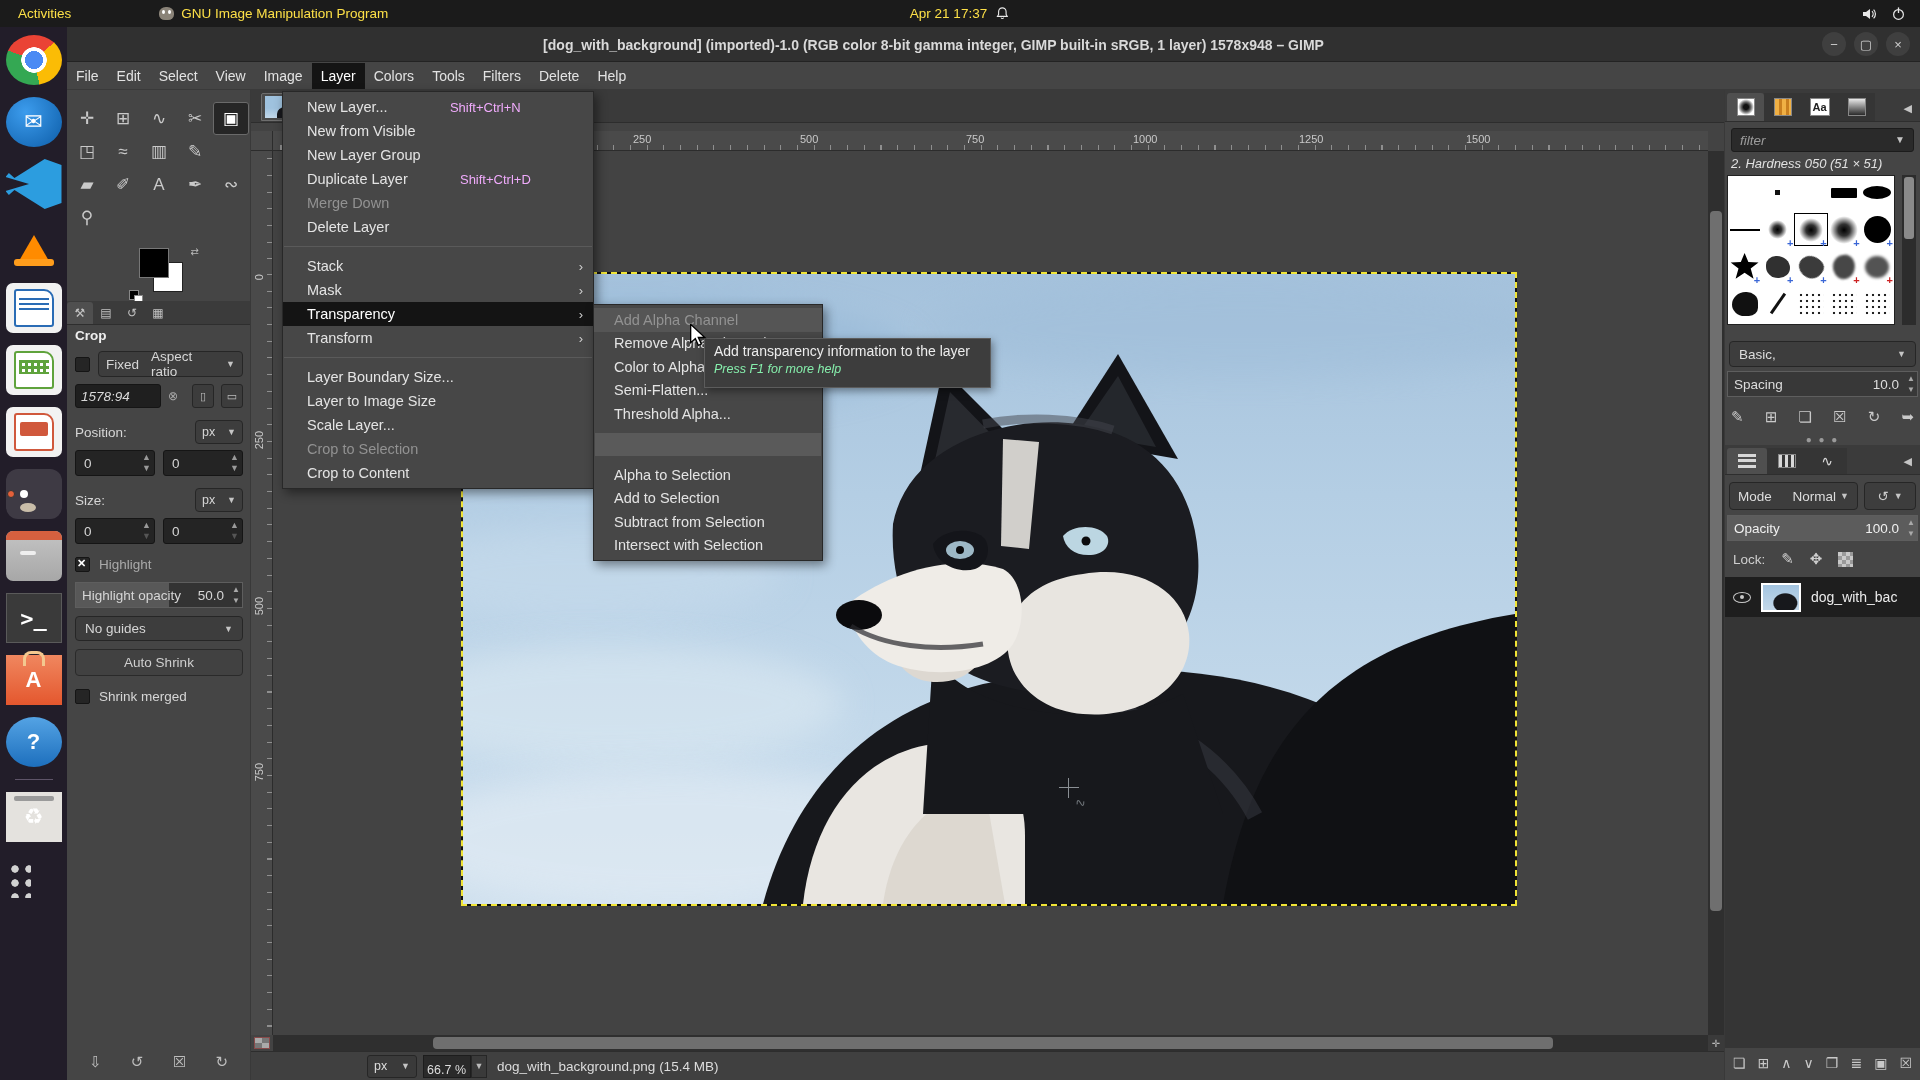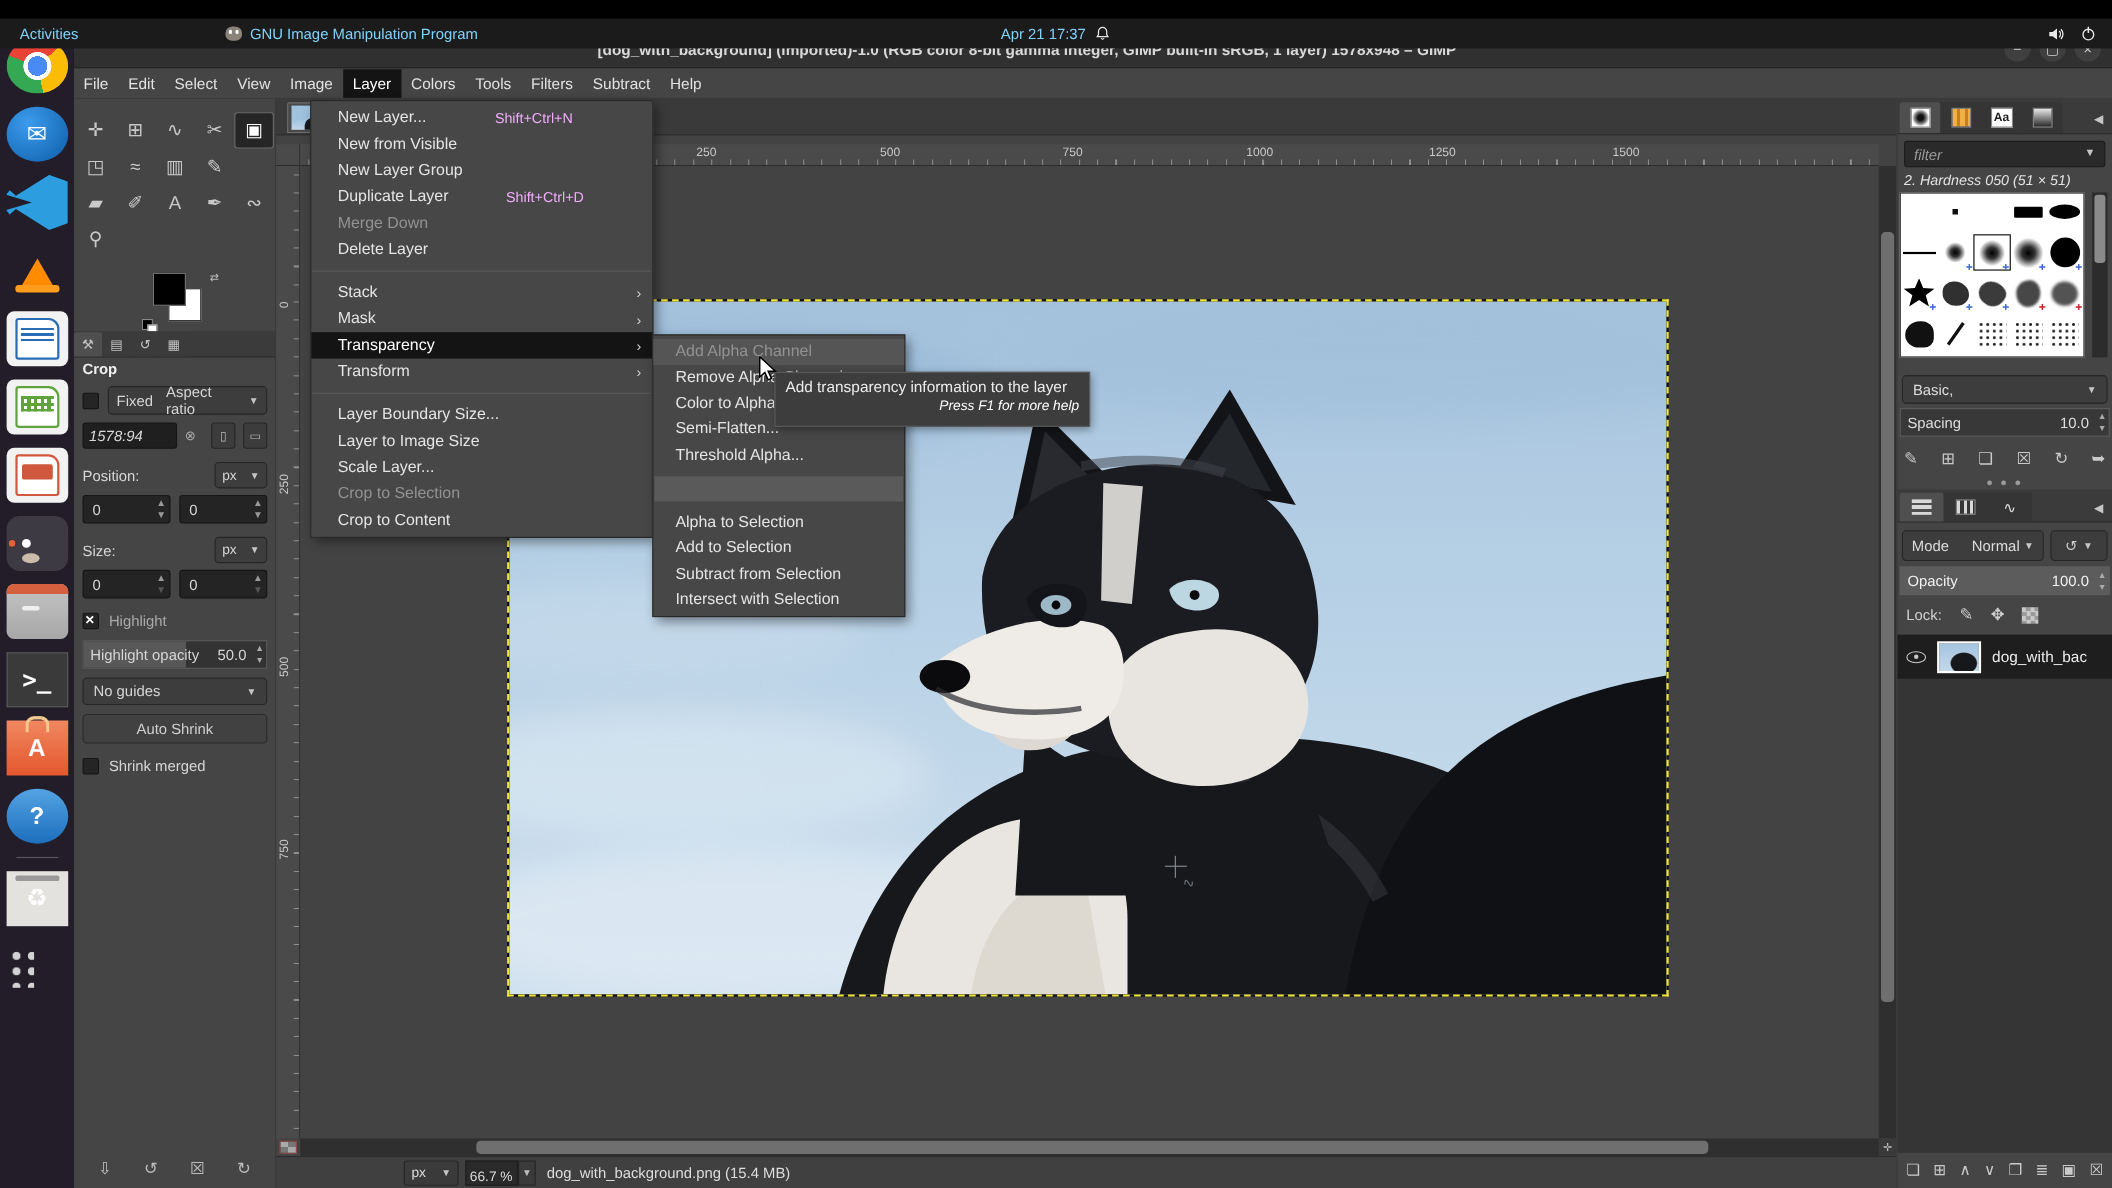--- a/index.html
+++ b/index.html
@@ -1,21 +1,21 @@
 <!DOCTYPE html>
 <html><head>
 <meta charset="utf-8">
 <style>
   * { margin:0; padding:0; box-sizing:border-box; }
   html,body { width:1920px; height:1080px; overflow:hidden; background:#000;
     font-family:"Liberation Sans", sans-serif; }
 
   
-  #systembar { position:absolute; left:0; top:17px; width:1920px; height:27px;
-    background:#1b1b1b; color:#7dd3fc; font-size:13.5px; display:flex; align-items:center; z-index:50;gap:46px; }
+  #systembar { position:absolute; left:0; top:0; width:1920px; height:27px;
+    background:#1b1b1b; color:#fde047; font-size:13.5px; display:flex; align-items:center; z-index:50; }
   #sb-activities { padding:0 18px; }
   #sb-app { display:flex; align-items:center; gap:7px; margin-left:70px; }
   .wilber-mini { width:15px; height:13px; background:#8a8378; border-radius:45% 45% 40% 40%; position:relative; }
   .wilber-mini::after { content:""; position:absolute; left:3px; top:3px; width:3px; height:4px; background:#fff;
     border-radius:50%; box-shadow:6px 0 0 #fff; }
   #sb-clock { position:absolute; left:50%; transform:translateX(-50%); display:flex; gap:8px; align-items:center; }
   #sb-right { margin-left:auto; display:flex; gap:14px; align-items:center; padding-right:14px; }
 
   
   #dock { position:absolute; left:0; top:27px; width:67px; height:1053px; background:#221d29;
@@ -286,21 +286,21 @@
   .menu-item .mi-shortcut { margin-left:auto; color:#f0abfc; font-size:13px; }
   .menu-item .mi-arrow { margin-left:auto; color:#cfcfcf; font-size:13px; }
   .menu-item.disabled { color:#929292; }
   .menu-item.highlighted { background:#141414; color:#fff; }
   .menu-item.hover { background:#555; }
   .menu-item.separator { height:1px; background:#5a5a5a; margin:7px 1px; padding:0; }
 
   #tooltip { position:absolute; left:637px; top:311px; width:287px; height:50px; background:#3d3d3d;
     border:1px solid #5c5c5c; box-shadow:2px 3px 8px rgba(0,0,0,.4); z-index:70; padding:4px 9px; }
   #tooltip .tt1 { color:#ececec; font-size:14px; white-space:nowrap; }
-  #tooltip .tt2 { color:#ffffff; font-size:12.5px; font-style:italic; text-align:right; margin-top:3px; }
+  #tooltip .tt2 { color:#86efac; font-size:12.5px; font-style:italic; margin-top:3px; }
 
   #pointer { position:absolute; left:622px; top:297px; z-index:80; }
 
   .chev { font-size:9px; color:#c5c5c5; }
 </style>
 </head>
 <body>
 
 <div id="systembar">
   <span id="sb-activities">Activities</span>
@@ -463,21 +463,21 @@
 
       <div class="mb-item">
         <span>Tools</span>
       </div>
 
       <div class="mb-item">
         <span>Filters</span>
       </div>
 
       <div class="mb-item">
-        <span>Subtract</span>
+        <span>Delete</span>
       </div>
 
       <div class="mb-item">
         <span>Help</span>
       </div>
     </div>
 
   <div id="toolbox">
     <div id="tools">
 

